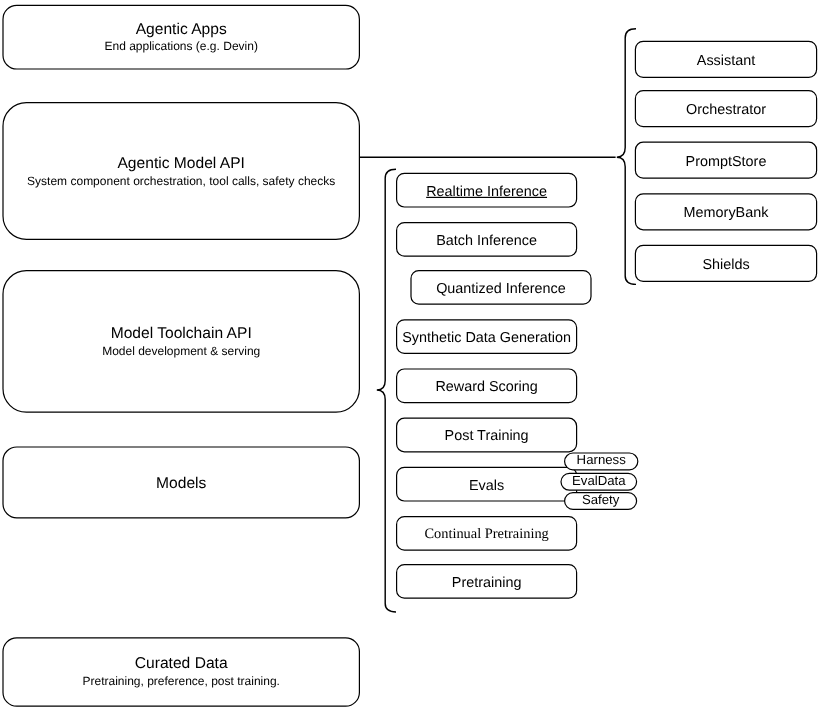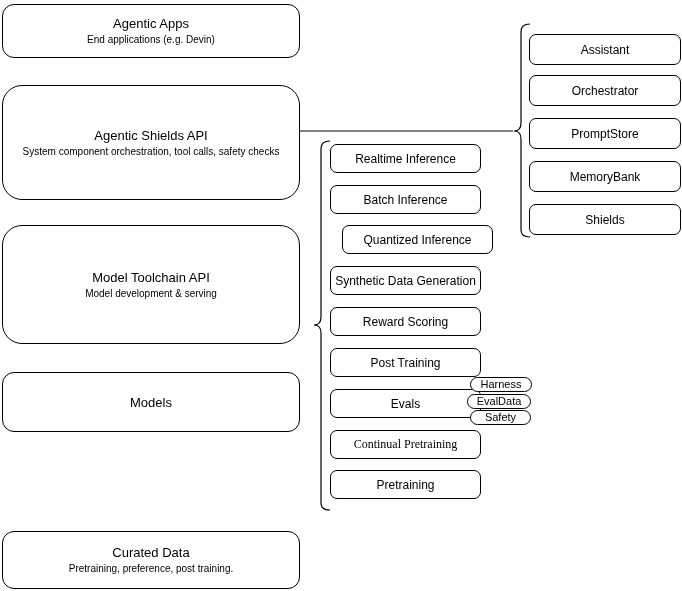--- a/index.html
+++ b/index.html
@@ -94,40 +94,40 @@
 
     <path d="M 330 141 C 324 141 321 143.5 321 148.5 L 321 317 C 321 322 319 325 314 325 C 319 325 321 328 321 333 L 321 503 C 321 507.5 324 510 330 510" stroke="#000000" stroke-width="1.2" fill="none"></path>
   </svg>
 
   <div class="node layer r12" style="top:4px;height:54px;">
     <div class="title">Agentic Apps</div>
     <div class="subtitle">End applications (e.g. Devin)</div>
   </div>
 
   <div class="node layer r20" style="top:85px;height:115px;">
-    <div class="title">Agentic Shields API</div>
+    <div class="title">Agentic Model API</div>
     <div class="subtitle">System component orchestration, tool calls, safety checks</div>
   </div>
 
   <div class="node layer r20" style="top:225px;height:119px;">
     <div class="title">Model Toolchain API</div>
     <div class="subtitle">Model development &amp; serving</div>
   </div>
 
   <div class="node layer r12" style="top:372px;height:60px;">
     <div class="title">Models</div>
   </div>
 
 
   <div class="node layer r12" style="top:531px;height:58px;">
     <div class="title">Curated Data</div>
     <div class="subtitle">Pretraining, preference, post training.</div>
   </div>
 
-  <div class="node small-node mid" style="top:144px;">Realtime Inference</div>
+  <div class="node small-node mid" style="top:144px;text-decoration:underline;">Realtime Inference</div>
   <div class="node small-node mid" style="top:185px;">Batch Inference</div>
   <div class="node small-node mid" style="top:225px;margin-left:12px;">Quantized Inference</div>
   <div class="node small-node mid" style="top:266px;">Synthetic Data Generation</div>
   <div class="node small-node mid" style="top:307px;">Reward Scoring</div>
   <div class="node small-node mid" style="top:348px;">Post Training</div>
   <div class="node small-node mid" style="top:389px;">Evals</div>
   <div class="node small-node mid" style="top:430px;font-family:Liberation Serif, serif;">Continual Pretraining</div>
   <div class="node small-node mid" style="top:470px;">Pretraining</div>
 
   <div class="pill" style="left:470px;top:377px;width:62px;height:15px;">Harness</div>

